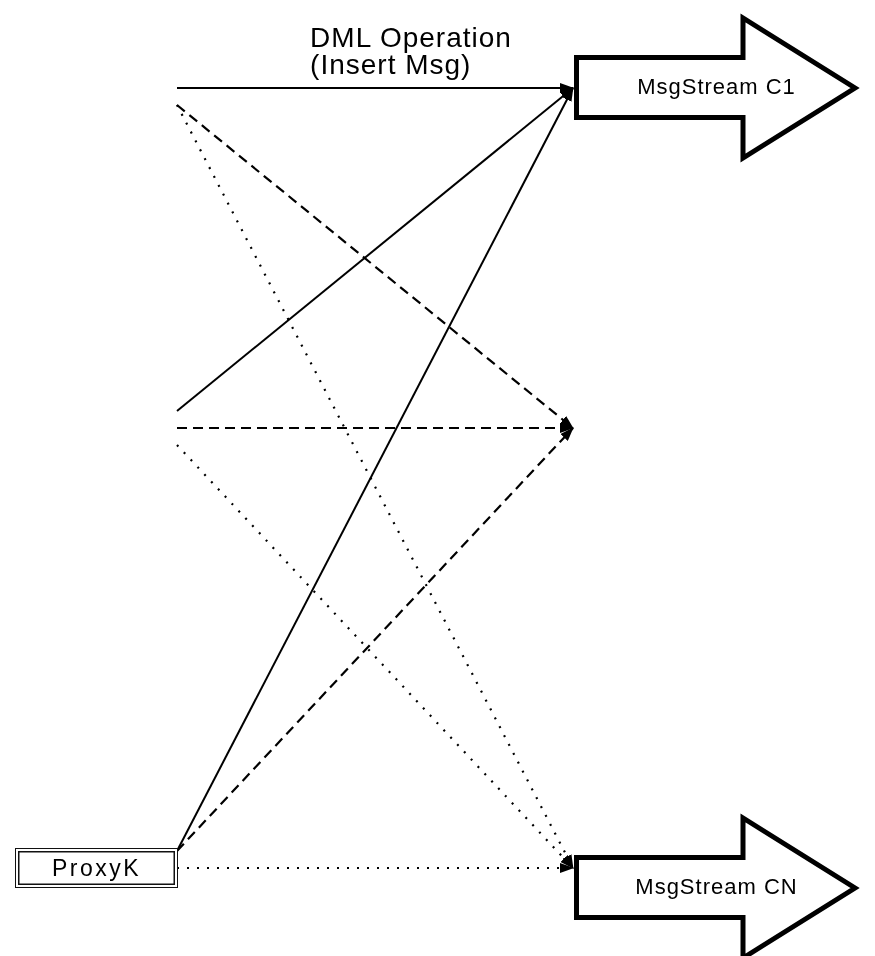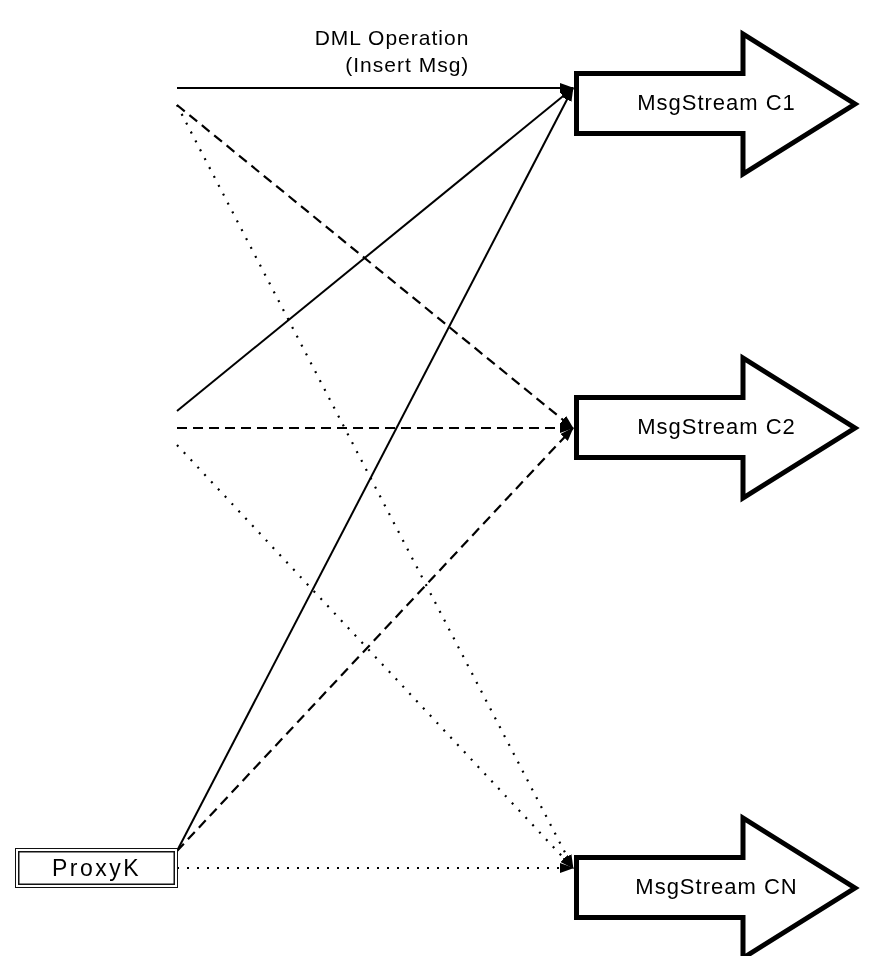--- a/index.html
+++ b/index.html
@@ -46,46 +46,46 @@
   .proxy.p1 { top: 68px; }
   .proxy.p2 { top: 408px; }
   .proxy.pk { top: 848px; justify-content: center; }
 
   .stream {
     position: absolute;
     left: 574px;
     width: 285px;
     height: 148px;
   }
-  .stream.s1 { top: 30px; }
+  .stream.s1 { top: 14px; }
   .stream.s2 { top: 354px; }
   .stream.sn { top: 814px; }
   .stream svg {
     position: absolute;
     left: 0; top: 0;
     overflow: visible;
   }
   .stream .stream-label {
     position: absolute;
     left: 0; top: 0; right: 0; bottom: 0;
     display: flex;
     align-items: center;
     justify-content: center;
     font-size: 22px;
     letter-spacing: 1px;
     padding-bottom: 2px;
     white-space: nowrap;
   }
   .dml-label {
     position: absolute;
-    left: 392px;
+    left: 411px;
     top: 24px;
     transform: translateX(-50%);
-    text-align: right;
-    font-size: 21px;
+    text-align: left;
+    font-size: 28px;
     letter-spacing: 1px;
     line-height: 27px;
     white-space: nowrap;
   }
 </style>
 </head>
 <body>
 
 <div class="canvas">
 
@@ -115,26 +115,20 @@
     <span>ProxyK</span>
   </div>
 
   <div class="stream s1">
     <svg width="285" height="148" viewBox="0 0 285 148" xmlns="http://www.w3.org/2000/svg">
       <polygon points="2.5,43.5 169,43.5 169,4 281,74 169,144 169,103.5 2.5,103.5" fill="#fff" stroke="#000" stroke-width="5"></polygon>
     </svg>
     <div class="stream-label">MsgStream C1</div>
   </div>
 
-  <div class="stream s2">
-    <svg width="285" height="148" viewBox="0 0 285 148" xmlns="http://www.w3.org/2000/svg">
-      <polygon points="2.5,43.5 169,43.5 169,4 281,74 169,144 169,103.5 2.5,103.5" fill="#fff" stroke="#000" stroke-width="5"></polygon>
-    </svg>
-    <div class="stream-label">MsgStream C2</div>
-  </div>
 
   <div class="stream sn">
     <svg width="285" height="148" viewBox="0 0 285 148" xmlns="http://www.w3.org/2000/svg">
       <polygon points="2.5,43.5 169,43.5 169,4 281,74 169,144 169,103.5 2.5,103.5" fill="#fff" stroke="#000" stroke-width="5"></polygon>
     </svg>
     <div class="stream-label">MsgStream CN</div>
   </div>
 
 </div>
 

